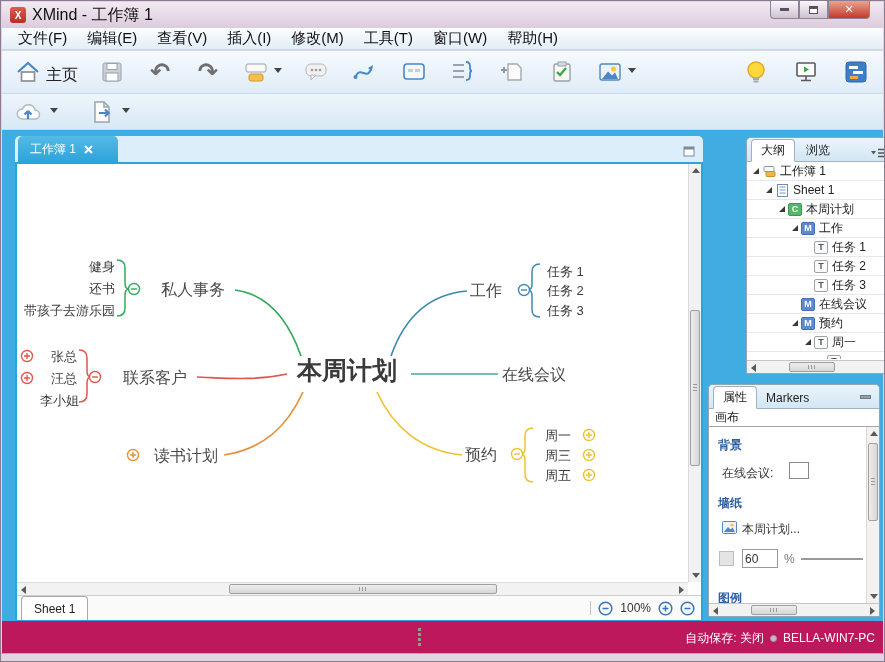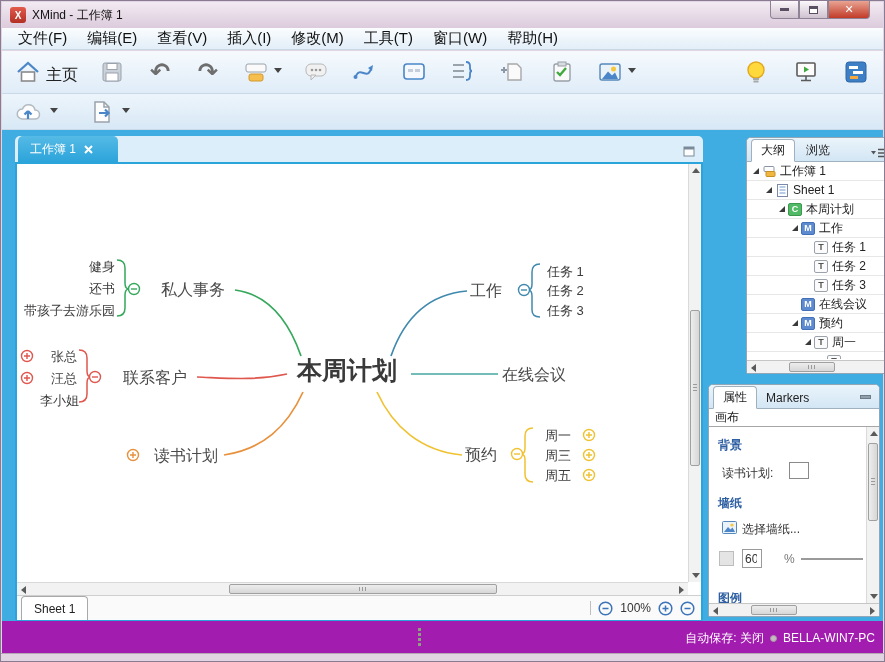--- a/index.html
+++ b/index.html
@@ -5,21 +5,21 @@
   html,body{margin:0;padding:0;background:#555;}
   *{box-sizing:border-box;}
   .window{position:relative;width:885px;height:662px;background:#E2D5E2;border:1px solid #8A7B92;
     font-family:"Liberation Sans","DejaVu Sans",sans-serif;overflow:hidden;}
   
   .titlebar{position:absolute;left:1px;top:1px;right:1px;height:26px;
     background:linear-gradient(#F2EAF2,#DCCBDC);display:flex;align-items:center;}
   .app-icon{width:16px;height:16px;margin:0 6px 0 8px;border-radius:3px;
     background:linear-gradient(#E25A4C,#B23024);color:#fff;font-size:10px;font-weight:bold;
     display:flex;align-items:center;justify-content:center;}
-  .title-text{font-size:12px;color:#111;}
+  .title-text{font-size:16px;color:#111;}
   .winbtns{position:absolute;top:0;right:14px;display:flex;}
   .winbtn{width:29px;height:18px;border:1px solid #8E8296;border-top:none;
     background:linear-gradient(#FBF7FB,#CFC2CF);display:flex;align-items:center;justify-content:center;}
   .winbtn.min{border-radius:0 0 0 4px;}
   .winbtn.close{width:42px;border-radius:0 0 4px 0;background:linear-gradient(#E9A493,#C23A28);
     color:#fff;font-size:11px;font-weight:bold;}
   .glyph-min{width:9px;height:3px;background:#5A4E62;}
   .glyph-restore{width:9px;height:8px;border:1px solid #5A4E62;border-top:3px solid #5A4E62;background:#fff;}
   
   .menubar{position:absolute;left:1px;top:27px;right:1px;height:22px;
@@ -99,25 +99,25 @@
   .outline-hscroll{left:0;right:0;bottom:0;height:13px;border-top:1px solid #C6C6C6;}
   
   .props-header{position:absolute;left:0;right:0;top:24px;height:18px;border-bottom:1px solid #A6A6A6;
     font-size:12px;color:#222;display:flex;align-items:center;padding-left:6px;background:#fff;}
   .props-content{position:absolute;left:0;right:13px;top:42px;bottom:13px;overflow:hidden;background:#fff;}
   .sec-h{position:absolute;left:9px;font-size:12px;font-weight:bold;color:#2E5FA3;}
   .prow-label{position:absolute;font-size:12px;color:#333;}
   .swatch{position:absolute;border:1px solid #8A8A8A;background:#fff;}
   .props-vscroll{right:0;top:42px;width:13px;bottom:13px;border-left:1px solid #DADADA;background:#F2F2F2;}
   .props-hscroll{left:0;right:0;bottom:0;height:13px;border-top:1px solid #C6C6C6;background:#F2F2F2;}
-  .opacity-input{position:absolute;width:20px;height:19px;border:1px solid #9A9A9A;font-size:12px;
+  .opacity-input{position:absolute;width:36px;height:19px;border:1px solid #9A9A9A;font-size:12px;
     text-align:left;padding-right:4px;color:#333;font-family:inherit;}
   .slider-line{position:absolute;height:2px;background:#9A9A9A;}
   
-  .statusbar{position:absolute;left:1px;right:1px;top:620px;height:34px;background:#a21caf;}
+  .statusbar{position:absolute;left:1px;right:1px;top:620px;height:34px;background:#be185d;}
   .status-right{position:absolute;right:8px;top:0;height:100%;display:flex;align-items:center;gap:6px;
     font-size:12px;color:#fff;}
   .status-dot{width:7px;height:7px;border-radius:50%;background:#C6B9C2;border:1px solid #A898A4;}
   .grip-dots{position:absolute;left:416px;top:7px;width:3px;height:3px;background:#8FA080;
     box-shadow:0 5px #8FA080,0 10px #8FA080,0 15px #8FA080;}
   .bottomframe{position:absolute;left:0;right:0;bottom:0;height:8px;background:#E2D5E2;border-top:1px solid #B5A6B5;}
   svg text{font-family:"Liberation Sans","DejaVu Sans",sans-serif;}
 </style>
 </head>
 <body>
@@ -504,29 +504,29 @@
 
     <div class="panel props-panel">
       <div class="ptabs">
         <div class="ptab active" style="left:4px">属性</div>
         <div class="ptab" style="left:48px">Markers</div>
         <div class="pmin"></div>
       </div>
       <div class="props-header">画布</div>
       <div class="props-content">
         <div class="sec-h" style="top:10px">背景</div>
-        <div class="prow-label" style="left:13px;top:38px">读书计划:</div>
+        <div class="prow-label" style="left:13px;top:38px">在线会议:</div>
         <div class="swatch" style="left:80px;top:35px;width:20px;height:17px"></div>
         <div class="sec-h" style="top:68px">墙纸</div>
         <svg style="position:absolute;left:13px;top:94px" width="15" height="13">
             <rect x="0.5" y="0.5" width="14" height="12" rx="1" fill="#EAF2FA" stroke="#5588BB"></rect>
             <circle cx="10" cy="4" r="1.6" fill="#F5C83C"></circle>
             <path d="M2,11 L6,6 L8.5,8.5 L10.5,6.5 L13,11 Z" fill="#4A86C8"></path>
           </svg>
-        <div class="prow-label" style="left:33px;top:94px">选择墙纸...</div>
+        <div class="prow-label" style="left:33px;top:94px">本周计划...</div>
         <div class="swatch" style="left:10px;top:124px;width:15px;height:15px;background:#E4E4E4;border-color:#BDBDBD"></div>
         <input class="opacity-input" style="left: 33px; top: 122px;" value="60">
         <div class="prow-label" style="left:75px;top:125px;color:#777">%</div>
         <div class="slider-line" style="left:92px;top:131px;width:62px"></div>
         <div class="sec-h" style="top:163px">图例</div>
       </div>
       <div class="sb-track props-vscroll">
         <div class="sb-arr arr-up" style="left:3px;top:4px"></div>
         <div class="sb-thumb" style="left:1px;right:1px;top:16px;height:78px">
             <div class="grip-v"></div>

